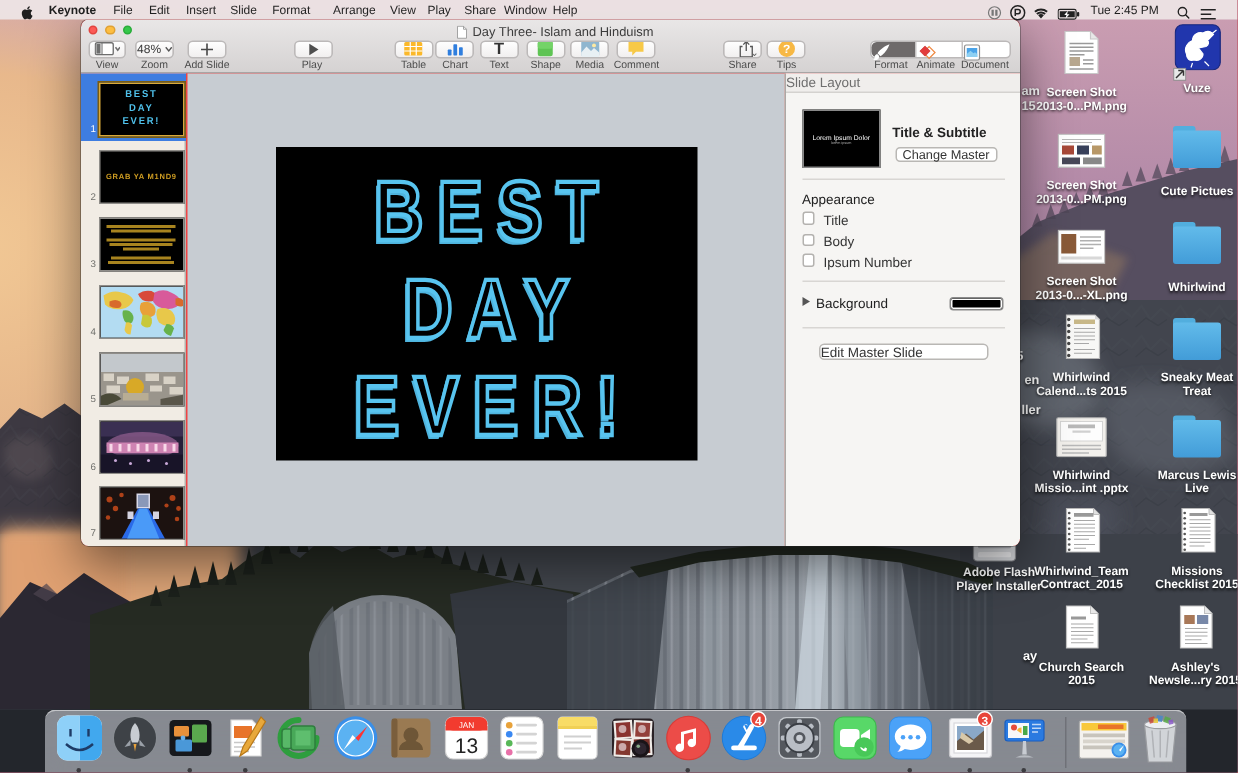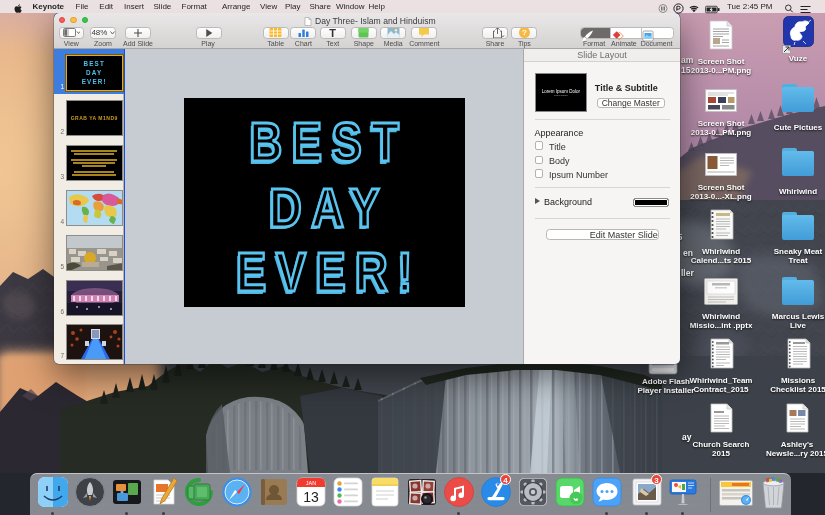--- a/index.html
+++ b/index.html
@@ -7,21 +7,21 @@
 body { font-family:"Liberation Sans", sans-serif; position:relative; background:#8d7897; }
 #wall { position:absolute; left:0; top:0; width:825px; height:515px; }
 
 #menubar { position:absolute; left:0; top:0; width:825px; height:13px;
   background:rgba(236,227,228,0.96); font-size:8px; color:#1f1f1f;
   display:flex; align-items:center; z-index:50; }
 #menubar .l { position:absolute; top:0; height:13px; line-height:13px; }
 
 #win { position:absolute; left:54px; top:13px; width:626px; height:351px;
   border-radius:5px; box-shadow:0 12px 34px rgba(0,0,0,0.5), 0 0 0 0.5px rgba(60,60,60,0.55);
-  z-index:20; overflow:hidden; background:#1d4ed8; }
+  z-index:20; overflow:hidden; background:#ef4444; }
 #topbar { position:absolute; left:0; top:0; width:626px; height:36px;
   background:linear-gradient(#e9e7e7,#d5d2d2); border-bottom:1px solid #a8a5a5;
   border-radius:5px 5px 0 0; }
 #sidebar { position:absolute; left:0; top:36px; width:70px; height:315px;
   background:#f1ece4; border-right:1px solid #b6b3ae; }
 #canvas { position:absolute; left:71px; top:36px; width:398px; height:315px;
   background:#c7ccd2; }
 #panel { position:absolute; left:469px; top:36px; width:157px; height:315px;
   background:#f6f5f3; border-left:1px solid #aba8a5; }
 
@@ -59,25 +59,25 @@
 
 .pdiv { position:absolute; left:10.5px; right:10.5px; height:1px; background:#d8d6d3; }
 .cb { position:absolute; left:10.6px; width:8.5px; height:8.5px; background:#fff;
   border:1px solid #b4b2af; border-radius:2px; }
 .plab { position:absolute; font-size:9px; color:#333; }
 #slide { position:absolute; left:59.3px; top:49.3px; width:280.5px; height:209.2px; background:#000; }
 #slidetext { text-align:center; font-weight:bold; font-size:49px; line-height:56.5px;
   letter-spacing:10px; padding-left:10px; color:#000; -webkit-text-stroke:2.5px #58c4ef;
   text-shadow:-2px 2px 0 #4fb4de; padding-top:10px; transform:scale(0.93,1.15); transform-origin:top center; }
 #phead { position:absolute; left:0; top:0; width:100%; height:13px; background:#f0eeec;
-  border-bottom:1px solid #d4d2cf; text-align:center; font-size:9px; color:#6e6e6e; line-height:13px; }
+  border-bottom:1px solid #d4d2cf; font-size:9px; color:#6e6e6e; line-height:13px; }
 #chgm { position:absolute; left:72.7px; top:48.5px; width:68px; height:10.5px; background:#fff;
   border:1px solid #b9b7b4; border-radius:3px; text-align:center; font-size:8.5px; color:#333; line-height:9.5px; }
 #editm { position:absolute; left:22.2px; top:179.5px; width:112.6px; height:11px; background:#fff;
-  border:1px solid #b9b7b4; border-radius:3.5px; text-align:right; font-size:9px; color:#333; line-height:10px; }
+  border:1px solid #b9b7b4; border-radius:3.5px; text-align:left; font-size:9px; color:#333; line-height:10px; }
 </style>
 </head>
 <body>
 <div id="wall">
 <svg width="825" height="515" viewBox="0 0 825 515">
 <defs>
 <linearGradient id="sky" x1="0" y1="0" x2="0" y2="1">
 <stop offset="0" stop-color="#cc9fb2"></stop>
 <stop offset="0.25" stop-color="#b38aa8"></stop>
 <stop offset="0.5" stop-color="#9f81a0"></stop>

